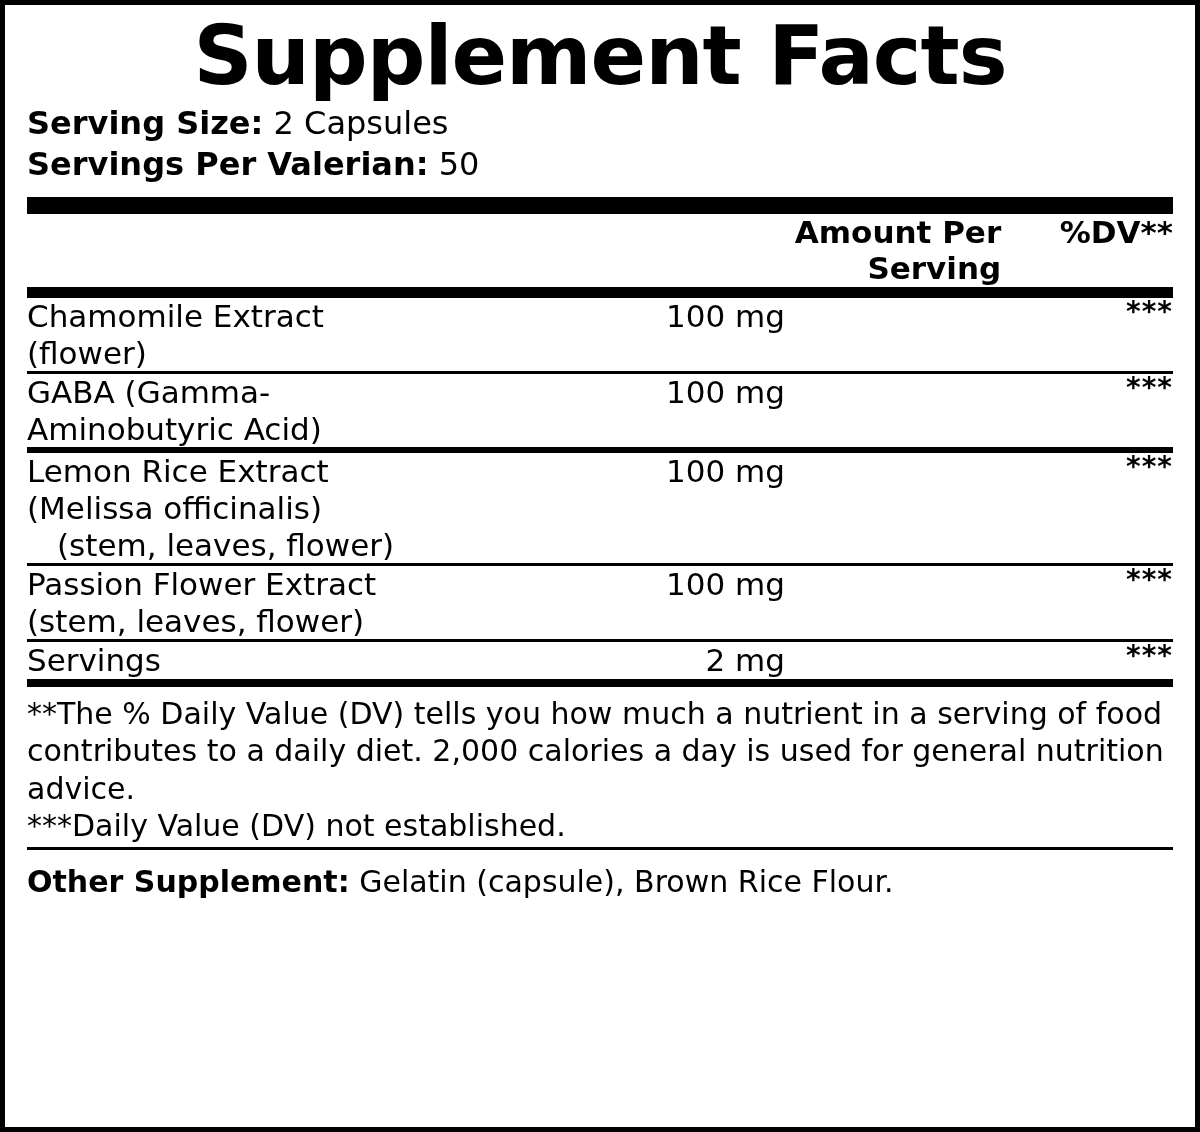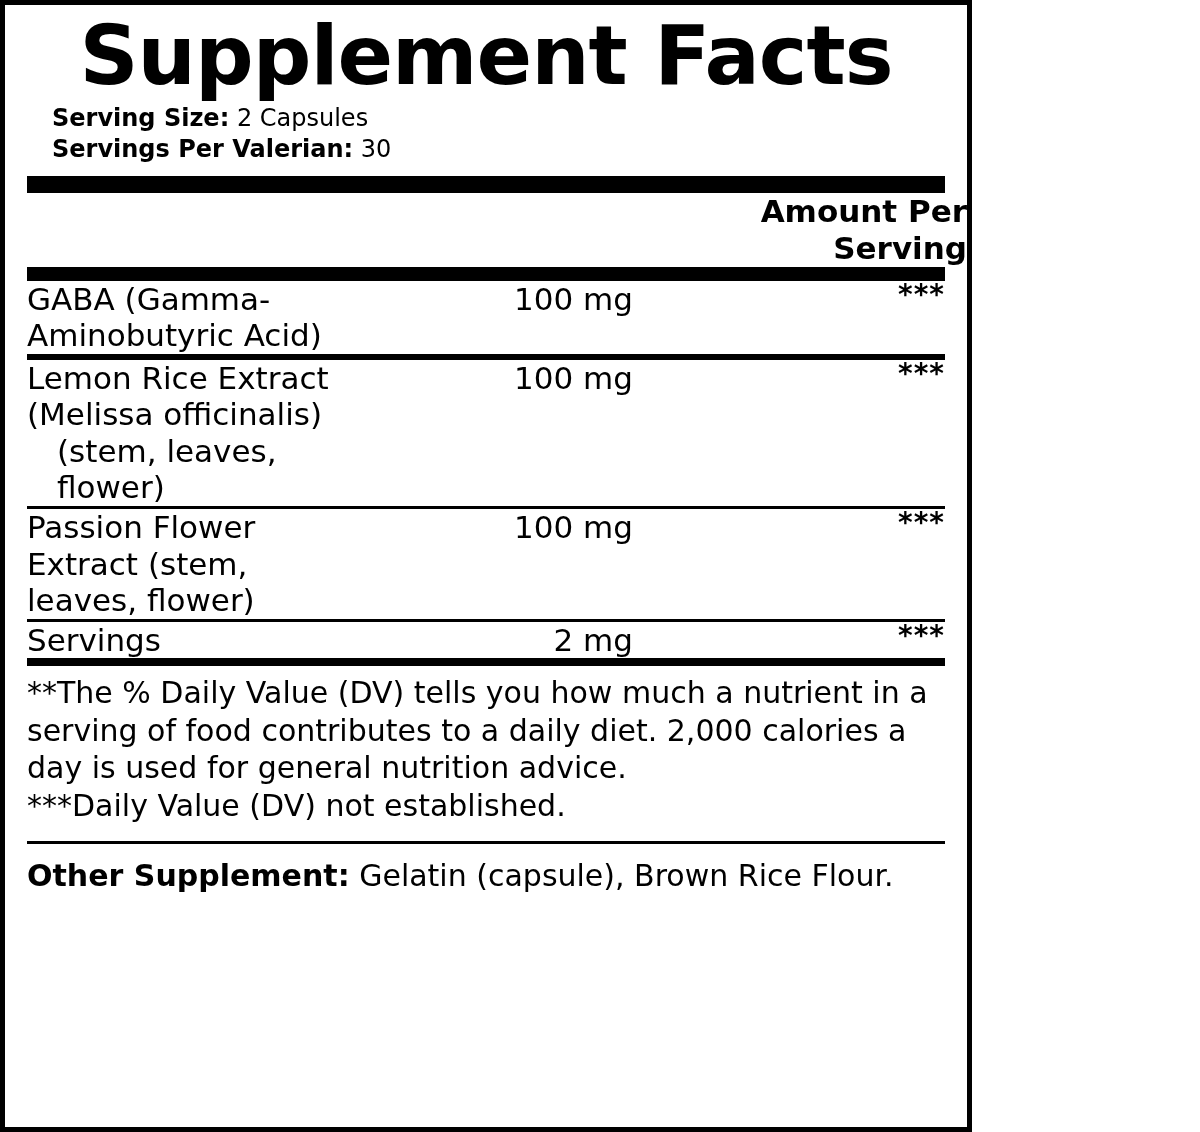--- a/index.html
+++ b/index.html
@@ -5,44 +5,43 @@
   html, body {
     margin: 0;
     padding: 0;
     background: #ffffff;
   }
   body {
     font-family: "DejaVu Sans", sans-serif;
     color: #000000;
   }
   .panel {
-    width: 972px;
+    width: 1200px;
     height: 1132px;
     box-sizing: border-box;
     background: #ffffff;
     border: 5px solid #000000;
     padding: 0 22px;
     position: relative;
     overflow: hidden;
   }
   .title {
     font-size: 82px;
     font-weight: bold;
     letter-spacing: -1px;
     line-height: 1.0;
     margin-top: 10px;
     margin-bottom: 6px;
     text-align: center;
     white-space: nowrap;
   }
   .serving-line {
-    font-size: 24px;
+    font-size: 32px;
     line-height: 1.28;
     white-space: nowrap;
-    margin-left: 25px;
   }
   .serving-line .lbl {
     font-weight: bold;
   }
   .rule-thick {
     height: 17px;
     background: #000000;
     margin-top: 12px;
   }
   .rule-med {
@@ -91,21 +90,21 @@
     height: 3px;
     background: #000000;
     width: 100%;
   }
   .sep-wrap td { padding: 0 !important; }
   .indent2 { display: block; padding-left: 30px; }
   .footnotes {
     font-size: 30px;
     line-height: 1.25;
     padding-top: 8px;
-    padding-bottom: 17px;
+    padding-bottom: 2px;
   }
   .footnotes p { margin: 0; }
   .other {
     font-size: 30px;
     line-height: 1.3;
     padding-top: 12px;
   }
   .other b { font-weight: bold; }
 </style>
 </head>
@@ -114,21 +113,21 @@
 <div class="panel">
 
   <div class="title">Supplement Facts</div>
 
   <div class="serving-line">
     <span class="lbl">Serving Size:</span>
     <span>2 Capsules</span>
   </div>
   <div class="serving-line">
     <span class="lbl">Servings Per Valerian:</span>
-    <span>30</span>
+    <span>50</span>
   </div>
 
   <div class="rule-thick"></div>
 
   <table class="facts">
     <tbody>
         <tr class="head-row">
       <td class="col-name"></td>
       <td class="col-amt">Amount Per Serving</td>
       <td class="col-dv">%DV**</td>
@@ -139,20 +138,25 @@
   <div class="rule-med"></div>
 
   <table class="facts">
     <tbody>
     <tr class="sep-wrap">
           <td colspan="3">
             <div class="sep"></div>
           </td>
         </tr>
 
+    <tr class="row">
+      <td class="col-name">Chamomile Extract (flower)</td>
+      <td class="col-amt">100 mg</td>
+      <td class="col-dv"><span class="stars">***</span></td>
+    </tr>
     <tr class="sep-wrap">
           <td colspan="3">
             <div class="sep"></div>
           </td>
         </tr>
 
     <tr class="row">
       <td class="col-name">GABA (Gamma-Aminobutyric Acid)</td>
       <td class="col-amt">100 mg</td>
       <td class="col-dv"><span class="stars">***</span></td>

